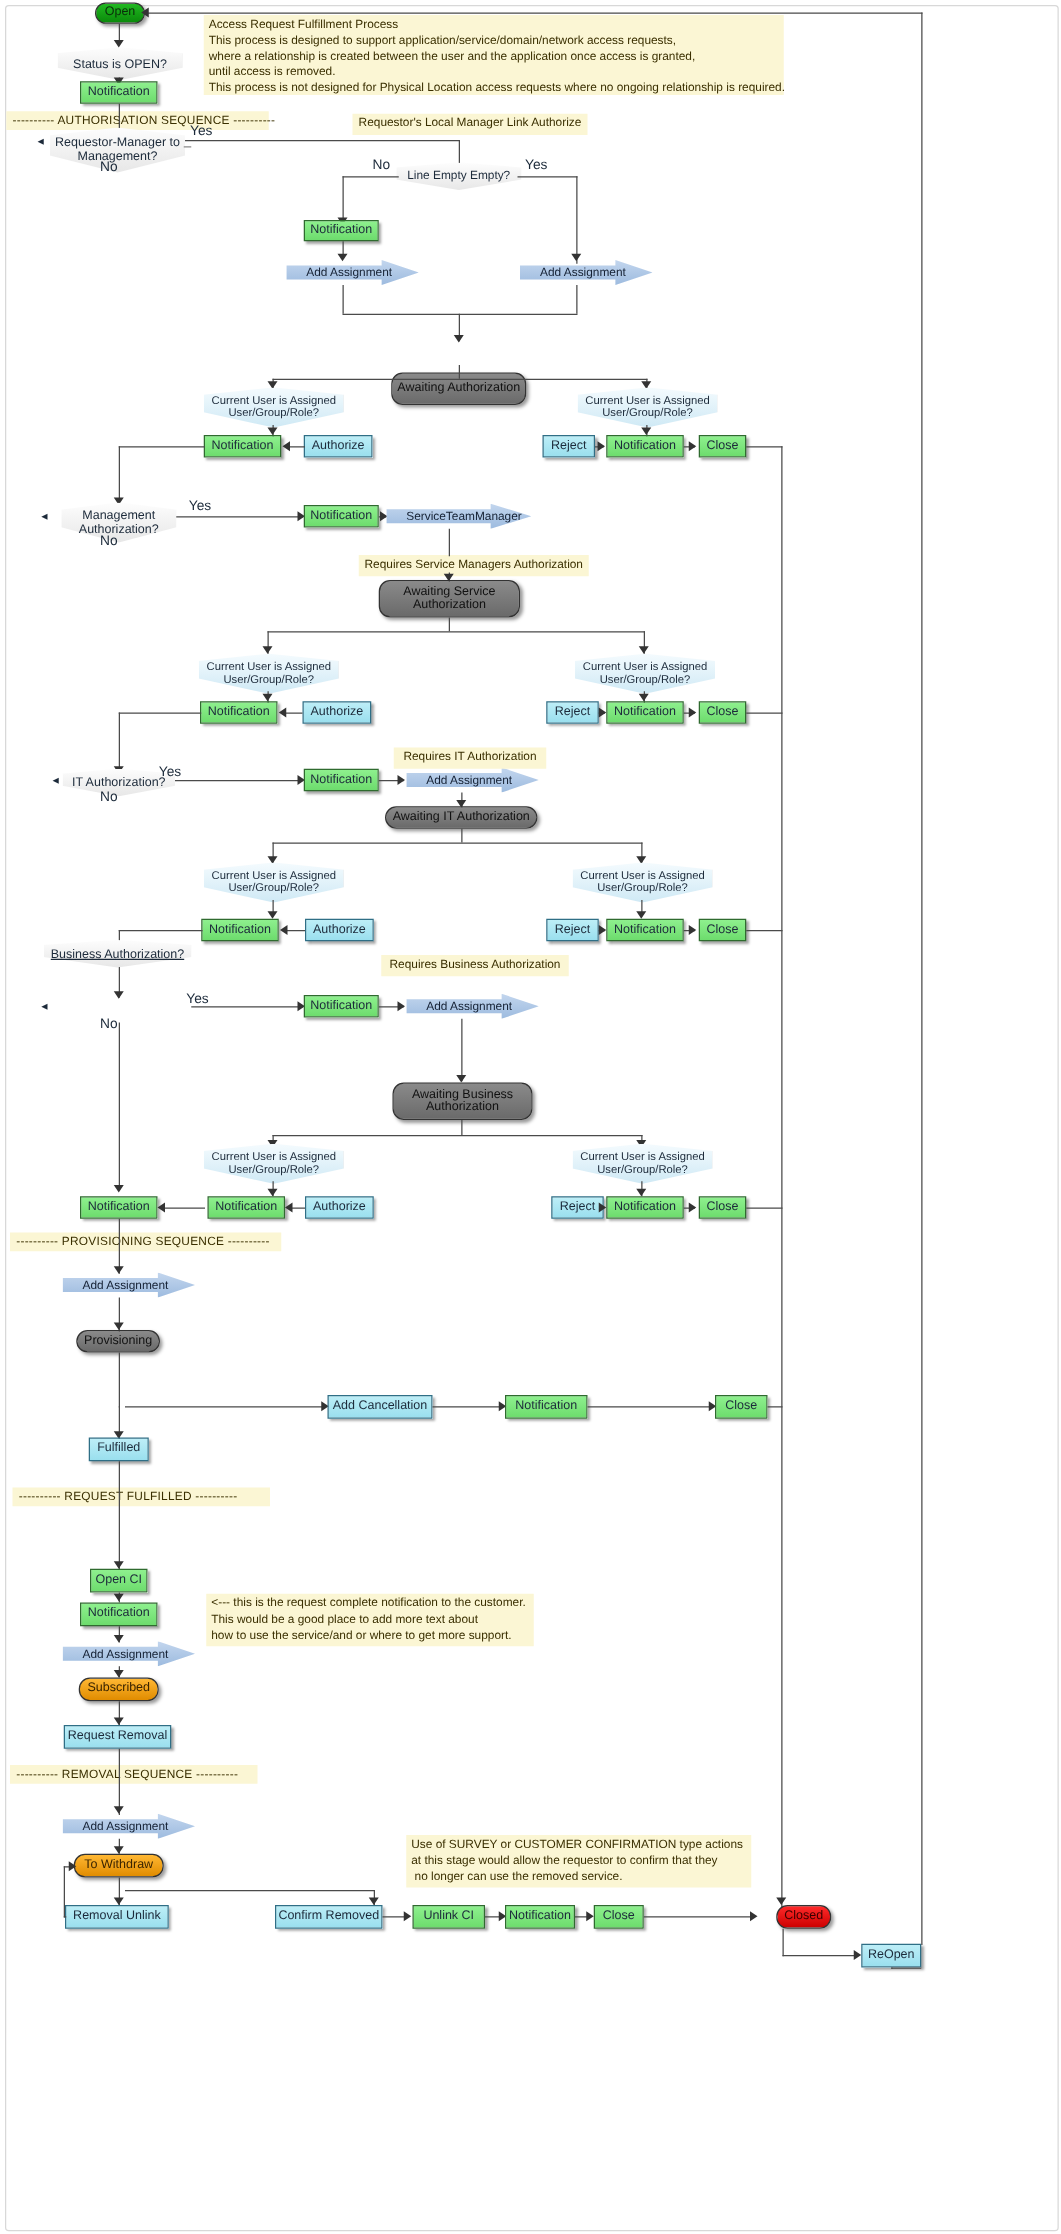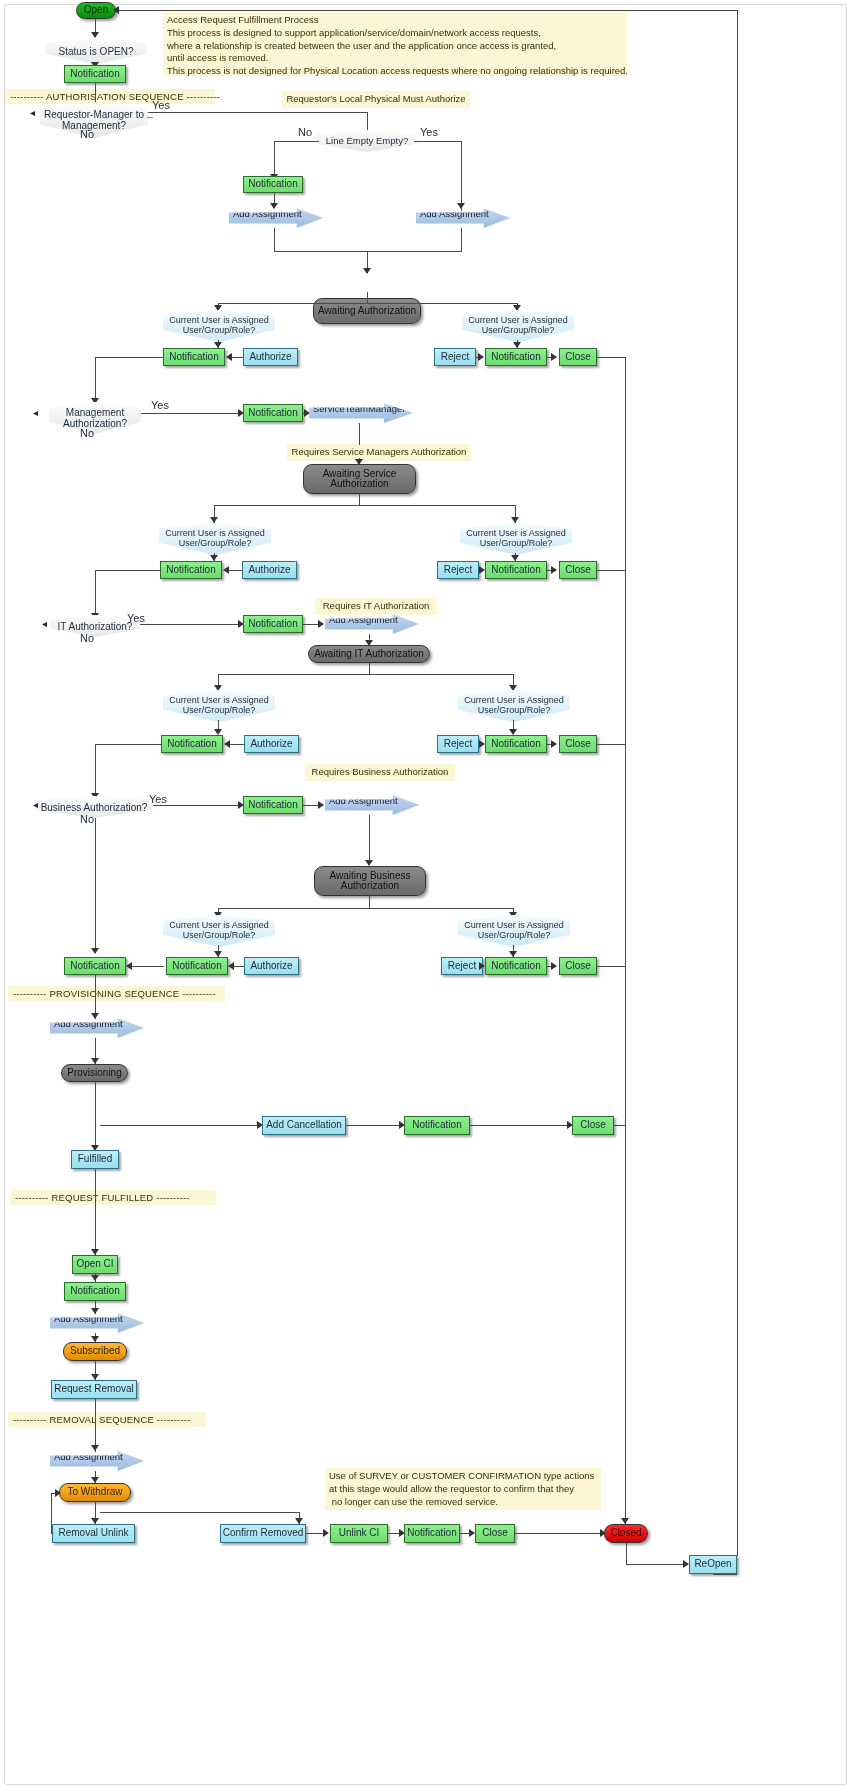--- a/index.html
+++ b/index.html
@@ -14,36 +14,36 @@
   
   .rect{border:1px solid #444;box-shadow:2px 2px 2px rgba(0,0,0,.35);font-size:10px;}
   .green{background:#7ee787;background:linear-gradient(#8ef08e,#6ddc6d);border-color:#2f6b2f;}
   .blue{background:#aee8f2;background:linear-gradient(#bdeef7,#9adfee);border-color:#2f6f86;}
 
   
   .pill{border-radius:9px;border:1px solid #333;box-shadow:2px 2px 3px rgba(0,0,0,.4);font-size:10px;}
   .pill.open{background:#12a112;background:linear-gradient(#21b821,#0a8a0a);color:#0a2d0a;text-align:right;}
   .pill.grey{background:#777;background:linear-gradient(#8a8a8a,#6a6a6a);color:#111;}
   .pill.orange{background:#f0a020;background:linear-gradient(#ffb733,#e08c00);color:#3a2400;}
-  .pill.red{background:#ee1111;background:linear-gradient(#ff2a2a,#cc0000);color:#3a0000;}
+  .pill.red{background:#ee1111;background:linear-gradient(#ff2a2a,#cc0000);color:#3a0000;margin-left:17px;}
 
   
   .dec{position:absolute;font-size:10px;color:#1c2a3a;text-align:center;line-height:1.1;
        display:flex;align-items:center;justify-content:center;white-space:pre;}
   .dec .hex{position:absolute;left:0;top:0;width:100%;height:100%;
             background:linear-gradient(#f4fbfe,#cfe9f5);
             -webkit-clip-path:polygon(0 18%,50% 0,100% 18%,100% 62%,50% 100%,0 62%);
             clip-path:polygon(0 18%,50% 0,100% 18%,100% 62%,50% 100%,0 62%);
             border:0;filter:drop-shadow(2px 2px 1px rgba(0,0,0,.28));}
   .dec .hex.plain{background:linear-gradient(#fdfdfd,#e7e7e7);}
   .dec .dtxt{position:relative;z-index:2;}
 
   
   .chev{position:absolute;height:20px;font-size:9.5px;color:#142033;
-        display:flex;padding-left:4px;white-space:pre;
+        display:flex;align-items:center;padding-left:16px;white-space:pre;
         background:linear-gradient(#c3d6ee,#9dbbdf);
         -webkit-clip-path:polygon(0 22%,72% 22%,72% 0,100% 50%,72% 100%,72% 78%,0 78%);
         clip-path:polygon(0 22%,72% 22%,72% 0,100% 50%,72% 100%,72% 78%,0 78%);
         filter:drop-shadow(2px 2px 1px rgba(0,0,0,.3));}
   .chev .ctxt{position:relative;background:rgba(0,0,0,0);}
 
   
   .note{position:absolute;background:#fbf6d4;border:0;font-size:9.5px;color:#3a2f00;
         padding:2px 4px;line-height:1.35;white-space:pre;}
 
@@ -103,21 +103,21 @@
   </div>
   <div class="lbl" style="left:30px;top:107px;font-size:10px;">◂</div>
   <div class="lbl" style="left:152px;top:99px;">Yes</div>
   <div class="lbl" style="left:80px;top:128px;">No</div>
 
   <div class="ln h" style="left:148px;top:112px;width:220px;"></div>
   <div class="ln v" style="left:367px;top:112px;height:25px;"></div>
   <div class="ah down" style="left:363px;top:133px;"></div>
   <div class="ln h" style="left:147px;top:117px;width:6px;background:#8a8a8a;"></div>
 
-  <div class="note" style="left:282px;top:91px;width:180px;text-align:center;">Requestor's Local Physical Must Authorize</div>
+  <div class="note" style="left:282px;top:91px;width:180px;text-align:center;">Requestor's Local Manager Link Authorize</div>
 
   <div class="dec" style="left:317px;top:130px;width:100px;height:22px;">
     <div class="hex plain"></div>
     <div class="dtxt" style="font-size:9.5px;">Line Empty Empty?</div>
   </div>
   <div class="lbl" style="left:298px;top:126px;">No</div>
   <div class="lbl" style="left:420px;top:126px;">Yes</div>
 
   <div class="ln h" style="left:274px;top:141px;width:45px;"></div>
   <div class="ln v" style="left:274px;top:141px;height:37px;"></div>
@@ -306,21 +306,21 @@
   <div class="ln h" style="left:547px;top:744px;width:9px;"></div>
   <div class="ah right" style="left:551px;top:740px;"></div>
 
   <div class="ln h" style="left:95px;top:744px;width:67px;"></div>
   <div class="ln v" style="left:95px;top:744px;height:54px;"></div>
   <div class="ah down" style="left:91px;top:793px;"></div>
   <div class="ln h" style="left:597px;top:744px;width:29px;"></div>
 
   <div class="note" style="left:305px;top:764px;width:142px;text-align:center;">Requires Business Authorization</div>
 
-  <div class="dec" style="left:35px;top:796px;width:118px;height:22px;">
+  <div class="dec" style="left:35px;top:752px;width:118px;height:22px;text-decoration:underline;">
     <div class="hex plain"></div>
     <div class="dtxt">Business Authorization?</div>
   </div>
   <div class="lbl" style="left:33px;top:799px;font-size:10px;">◂</div>
   <div class="lbl" style="left:149px;top:793px;">Yes</div>
   <div class="lbl" style="left:80px;top:813px;">No</div>
 
   <div class="ln h" style="left:153px;top:805px;width:89px;"></div>
   <div class="ah right" style="left:238px;top:801px;"></div>
   <div class="node rect green" style="left:243px;top:796px;width:60px;height:18px;">Notification</div>
@@ -406,20 +406,23 @@
   <div class="band" style="left:10px;top:1190px;width:196px;">---------- REQUEST FULFILLED ----------</div>
 
   <div class="ln v" style="left:95px;top:1169px;height:88px;"></div>
   <div class="ah down" style="left:91px;top:1249px;"></div>
 
   <div class="node rect green" style="left:72px;top:1255px;width:46px;height:19px;">Open CI</div>
   <div class="ln v" style="left:95px;top:1274px;height:8px;"></div>
   <div class="ah down" style="left:91px;top:1275px;"></div>
   <div class="node rect green" style="left:64px;top:1282px;width:62px;height:19px;">Notification</div>
 
+  <div class="note" style="left:165px;top:1275px;width:254px;">&lt;--- this is the request complete notification to the customer.
+This would be a good place to add more text about
+how to use the service/and or where to get more support.</div>
 
   <div class="ln v" style="left:95px;top:1301px;height:13px;"></div>
   <div class="ah down" style="left:91px;top:1308px;"></div>
   <div class="chev" style="left:50px;top:1313px;width:90px;"><span class="ctxt">Add Assignment</span></div>
 
   <div class="ln v" style="left:95px;top:1333px;height:9px;"></div>
   <div class="ah down" style="left:91px;top:1336px;"></div>
   <div class="node pill orange" style="left:63px;top:1342px;width:64px;height:19px;">Subscribed</div>
 
   <div class="ln v" style="left:95px;top:1361px;height:19px;"></div>

